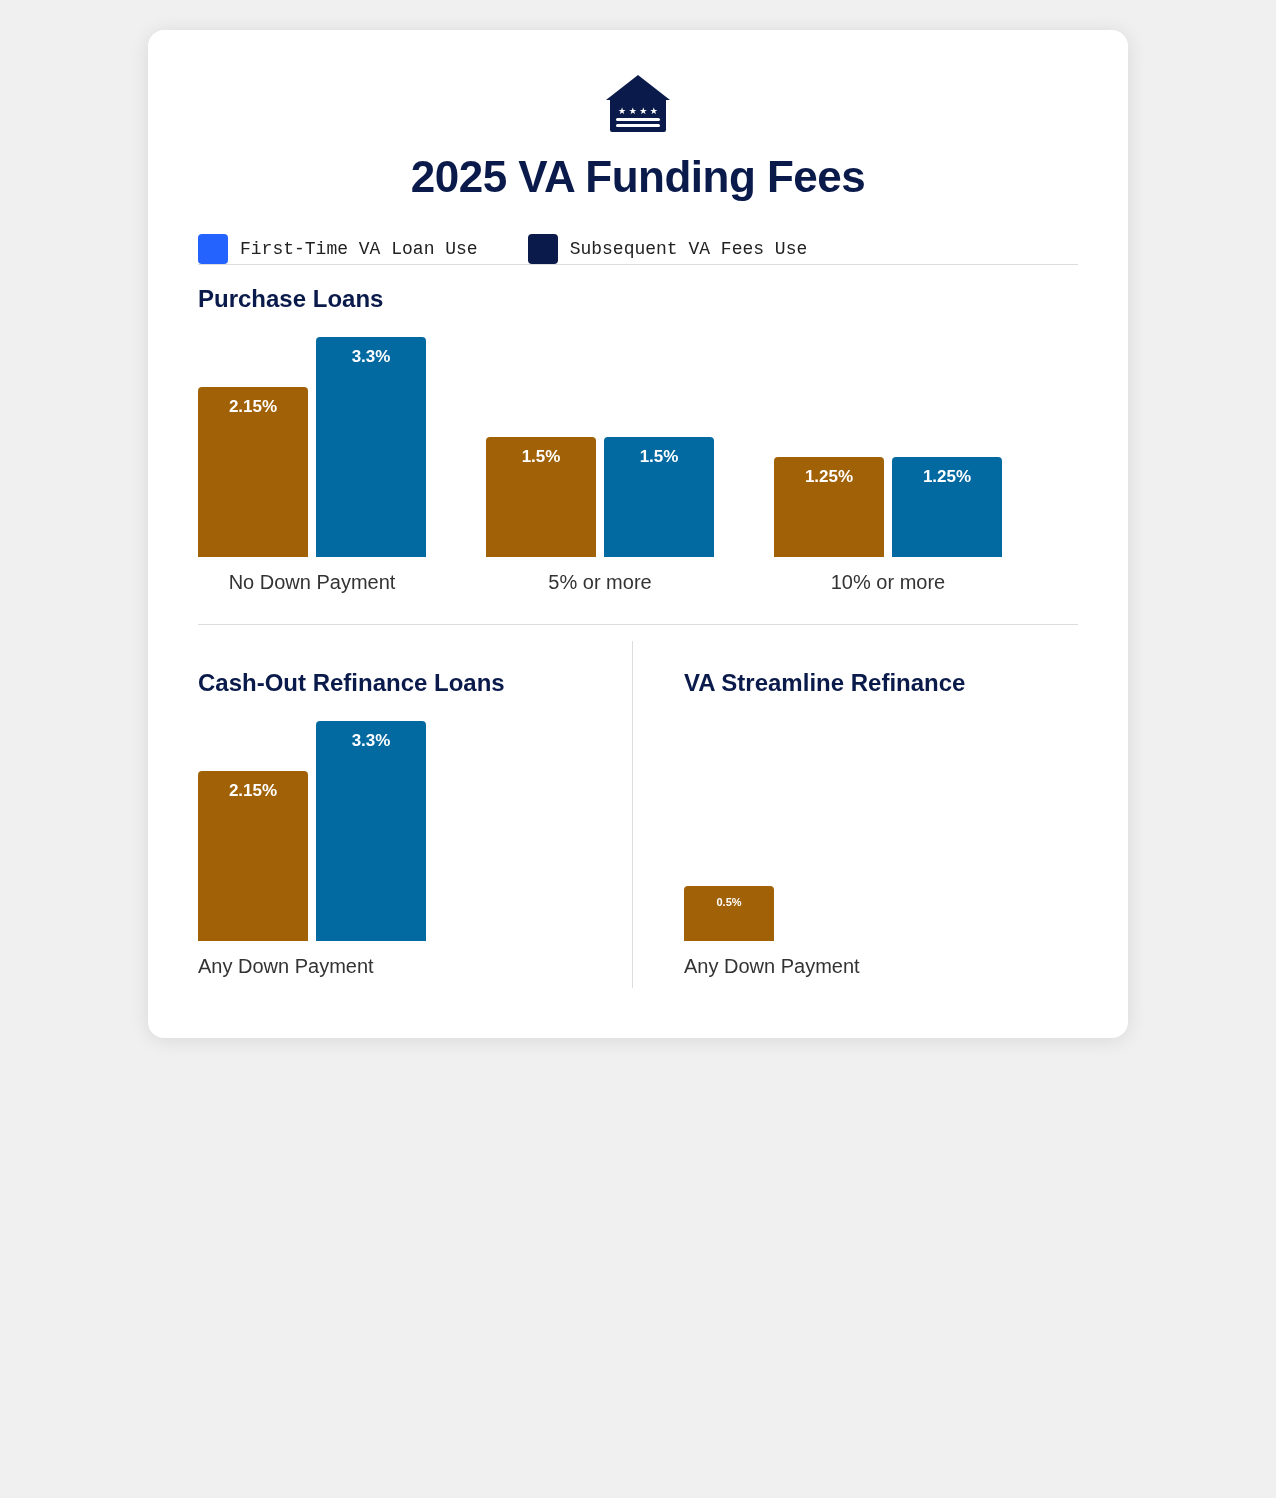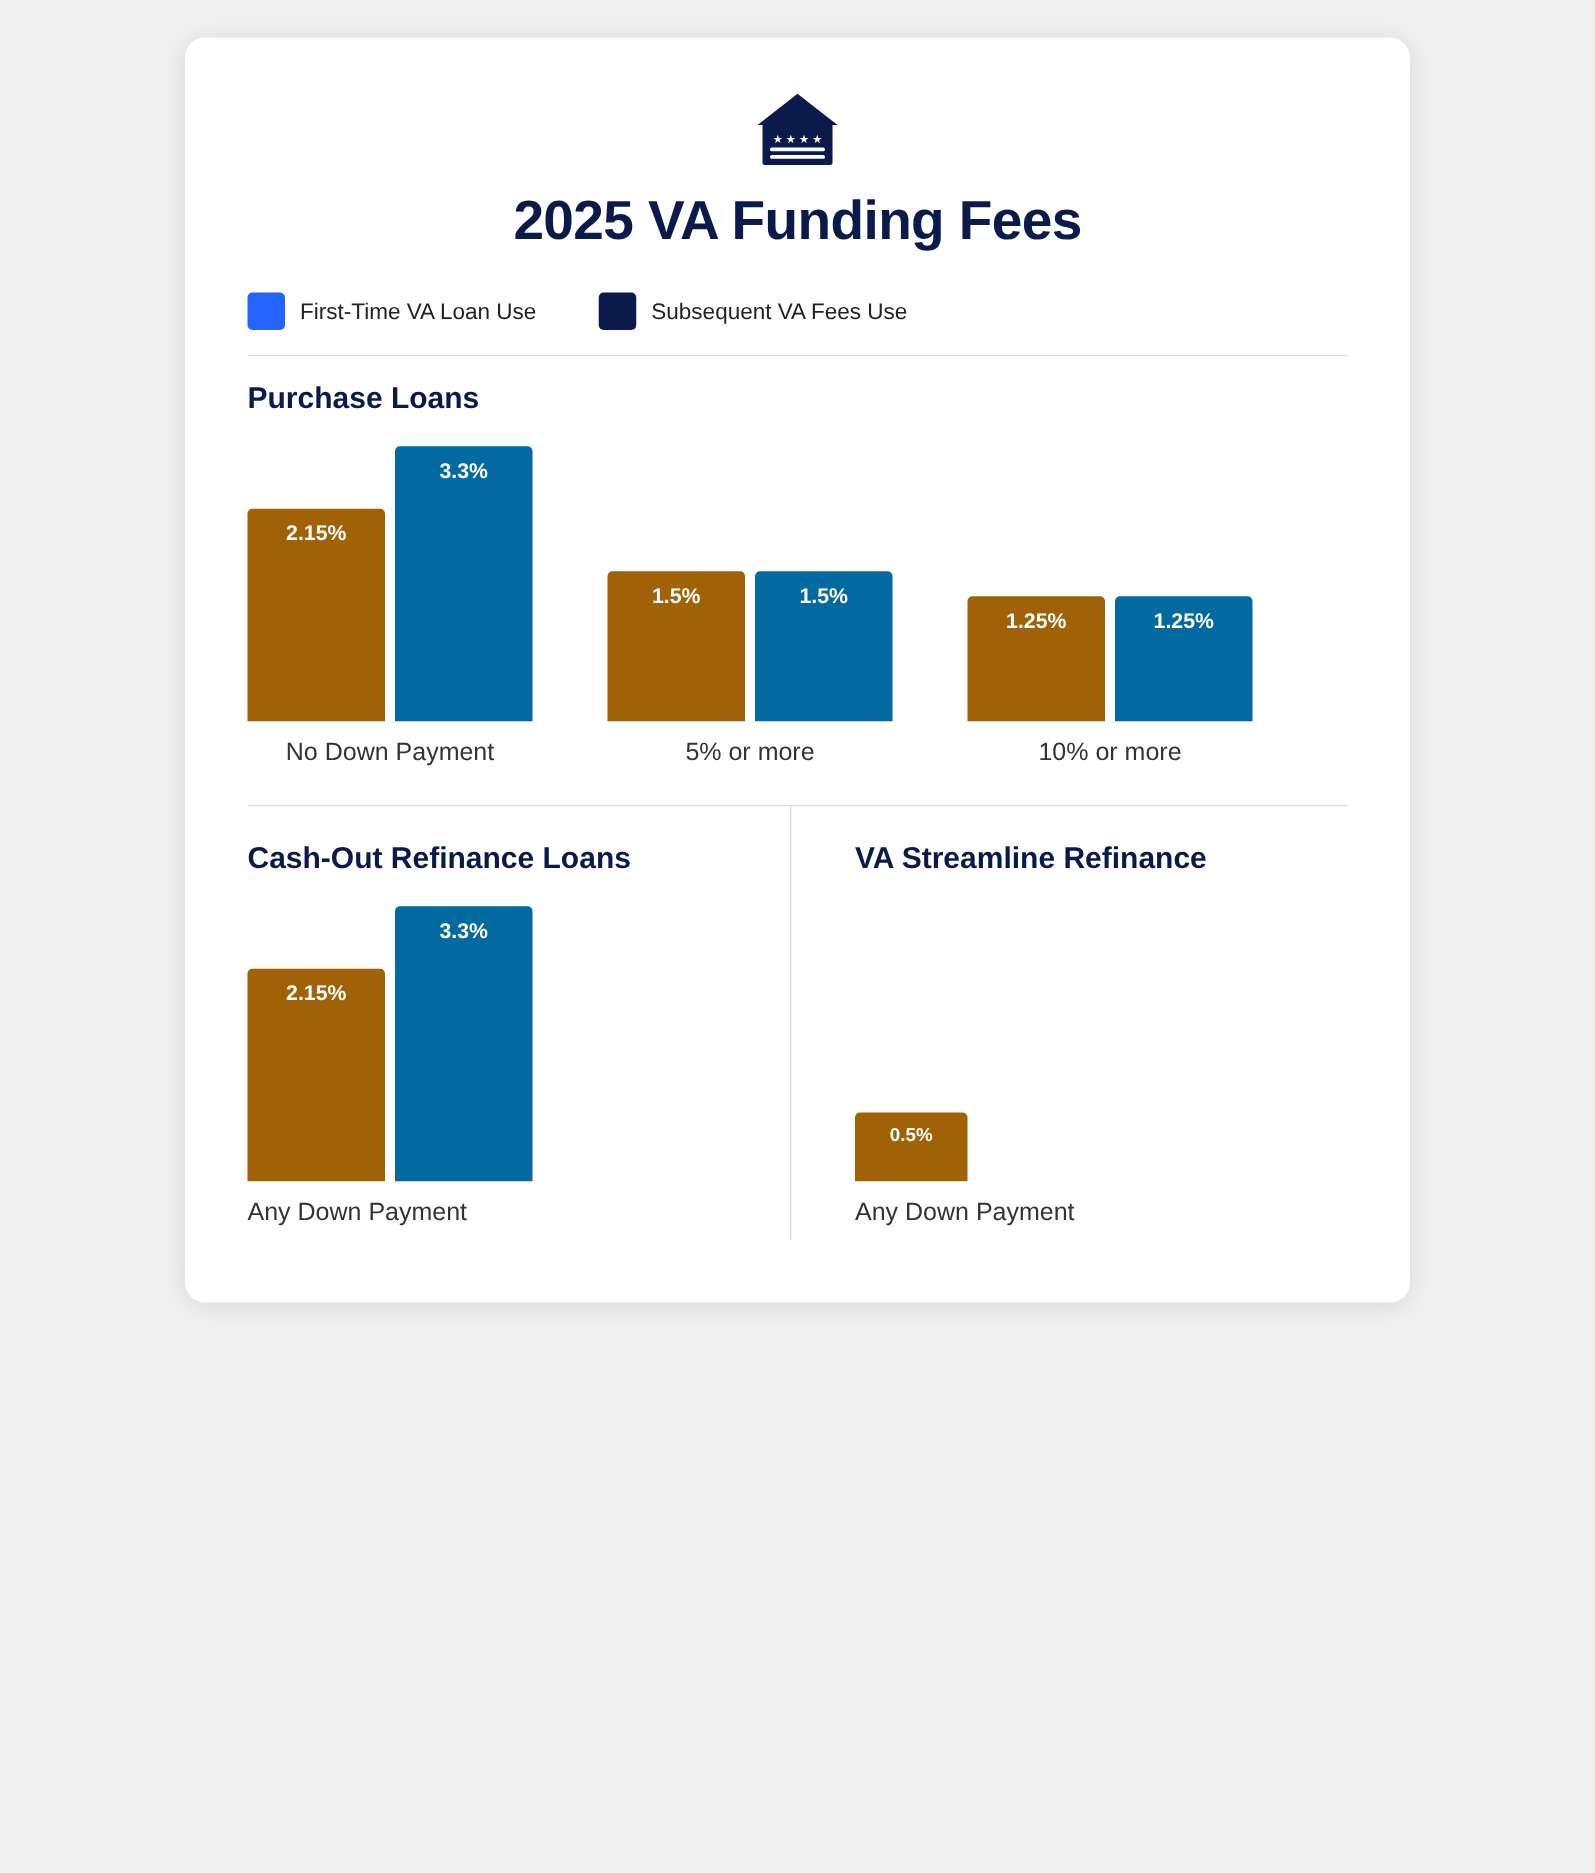--- a/index.html
+++ b/index.html
@@ -32,22 +32,22 @@
       font-size: 44px;
       font-weight: 800;
       color: #0a1a4a;
       letter-spacing: -0.5px;
     }
     .legend {
       display: flex;
       align-items: center;
       gap: 50px;
       margin-bottom: 20px;
-      padding-bottom: 20px;
       border-bottom: 1.5px solid #ddd;
+      font-family: Liberation Mono, monospace;
     }
     .legend-item {
       display: flex;
       align-items: center;
       gap: 12px;
       font-size: 18px;
       color: #222;
     }
     .legend-box {
       width: 30px;
@@ -59,21 +59,21 @@
 
     .section-title {
       font-size: 24px;
       font-weight: 800;
       color: #0a1a4a;
       margin-bottom: 24px;
     }
 
     
     .purchase-section {
-      margin-bottom: 0;
+      margin-bottom: 16px;
       padding-bottom: 30px;
       border-bottom: 1.5px solid #ddd;
     }
 
     .purchase-chart {
       display: flex;
       align-items: flex-end;
       gap: 60px;
       margin-bottom: 0;
     }
@@ -215,20 +215,20 @@
             <div class="bar subsequent" style="height: 220px;">3.3%</div>
           </div>
         <span class="chart-label">Any Down Payment</span>
       </div>
     </div>
 
     <div class="bottom-section">
       <h2 class="section-title">VA Streamline Refinance</h2>
       <div class="bottom-chart">
         <div class="bottom-bars-row" id="streamline-bars" style="margin-top: 165px;">
-            <div class="bar first" style="height: 55px; min-width: 90px; font-size: 15px; text-align: right;">0.5%</div>
+            <div class="bar first" style="height: 55px; min-width: 90px; font-size: 11px; text-align: right;">0.5%</div>
           </div>
         <span class="chart-label">Any Down Payment</span>
       </div>
     </div>
 
   </div>
 </div>
 
 </body></html>

